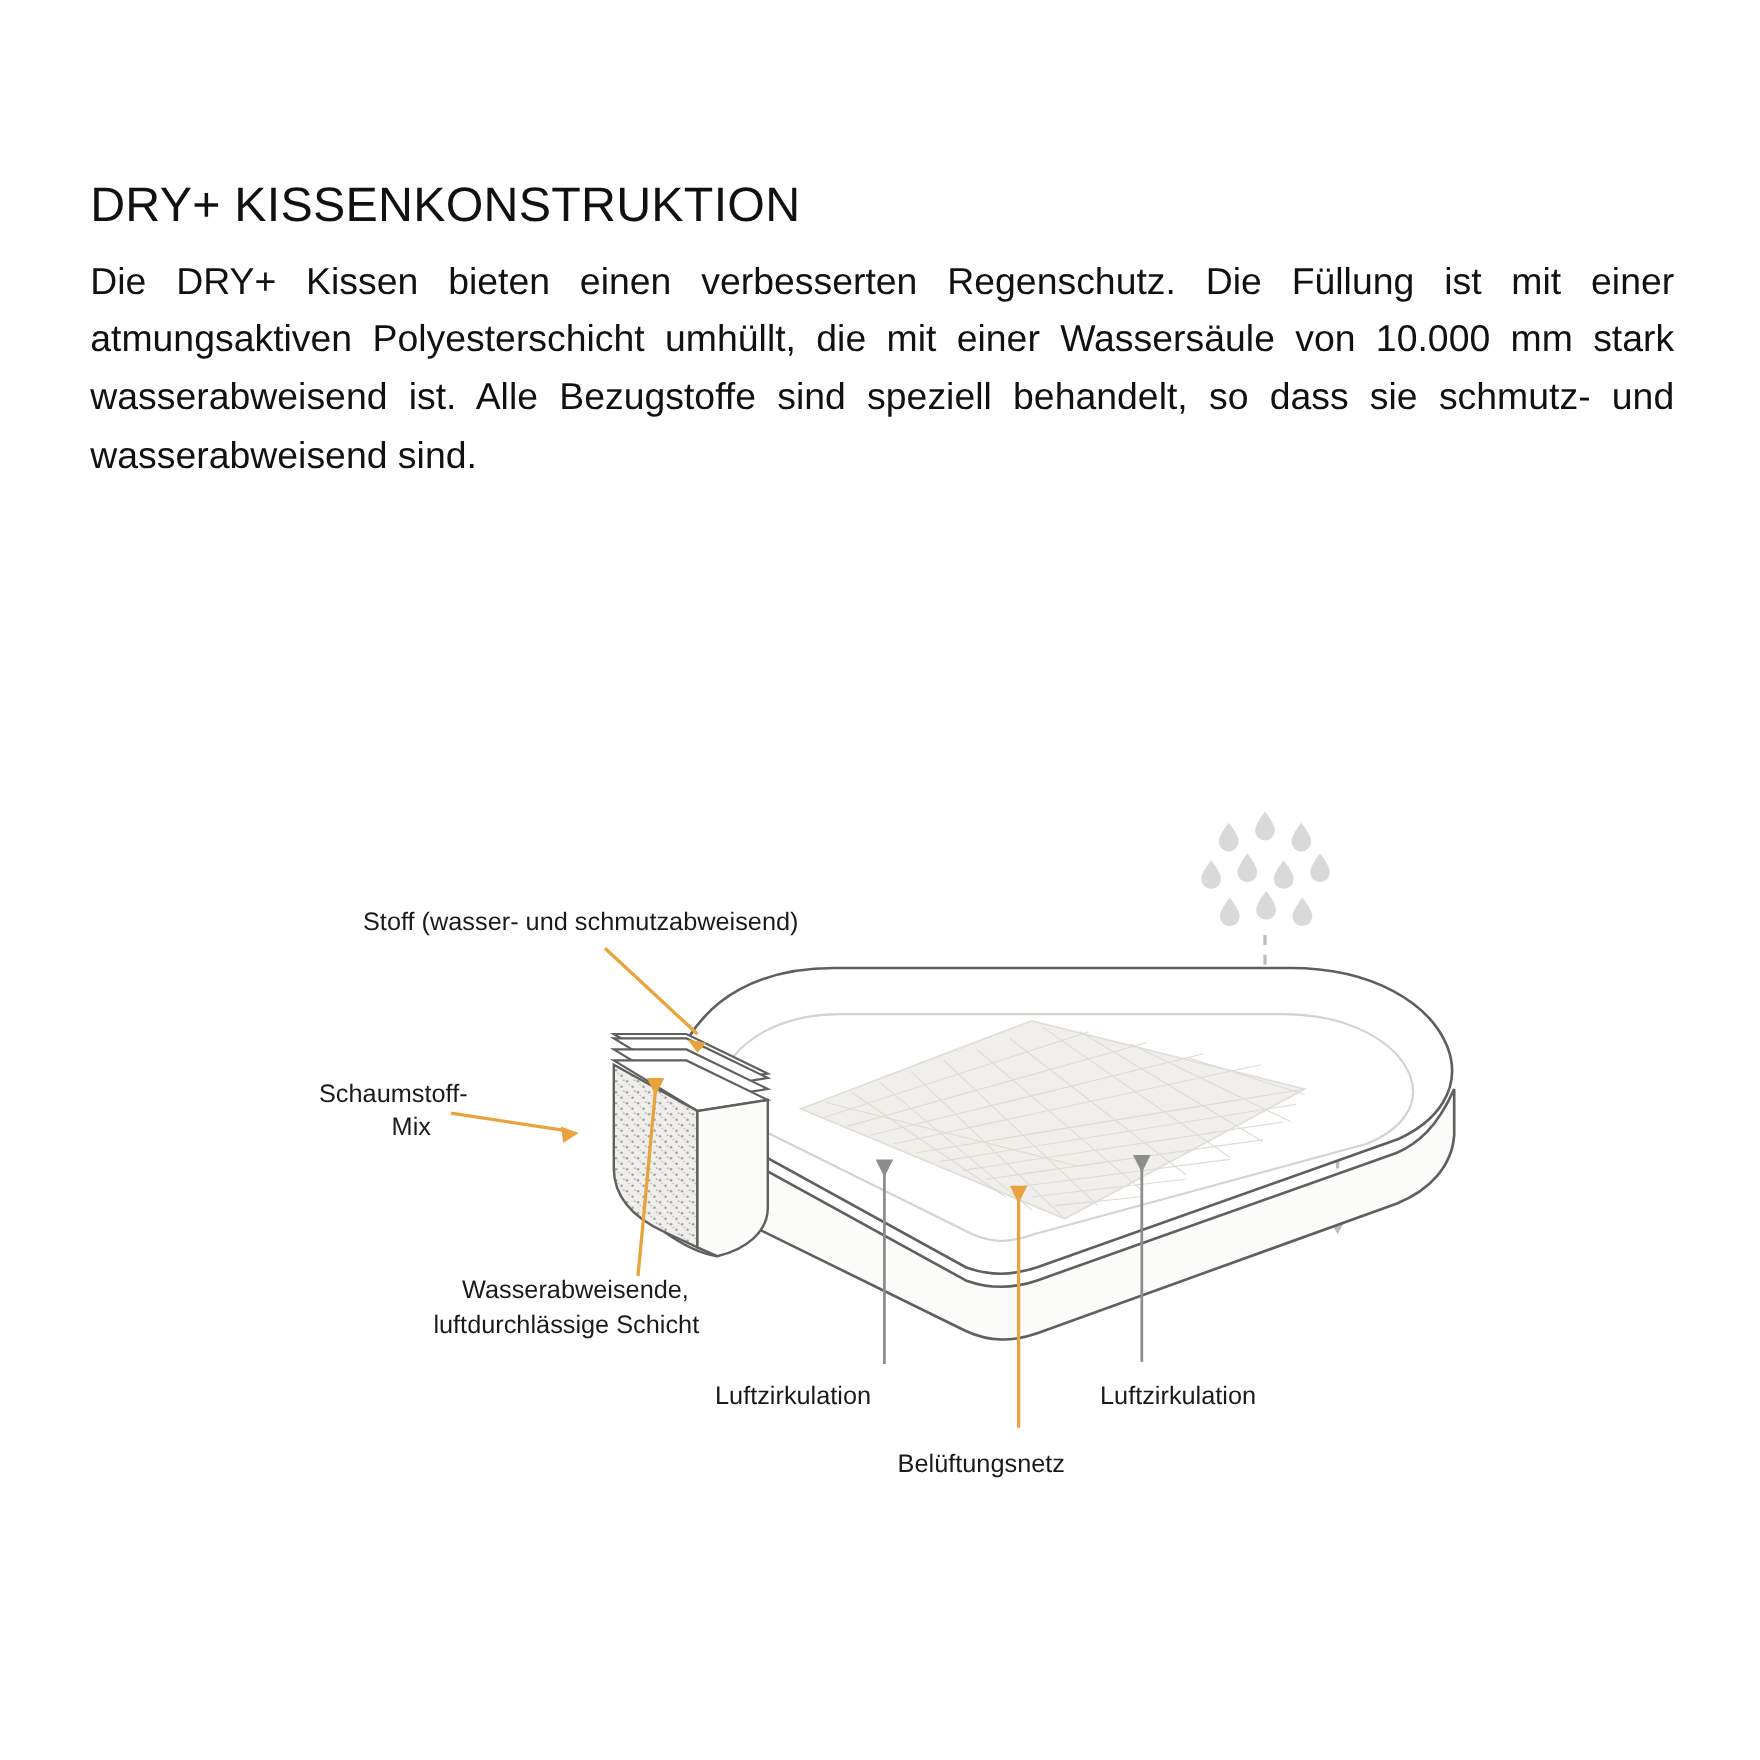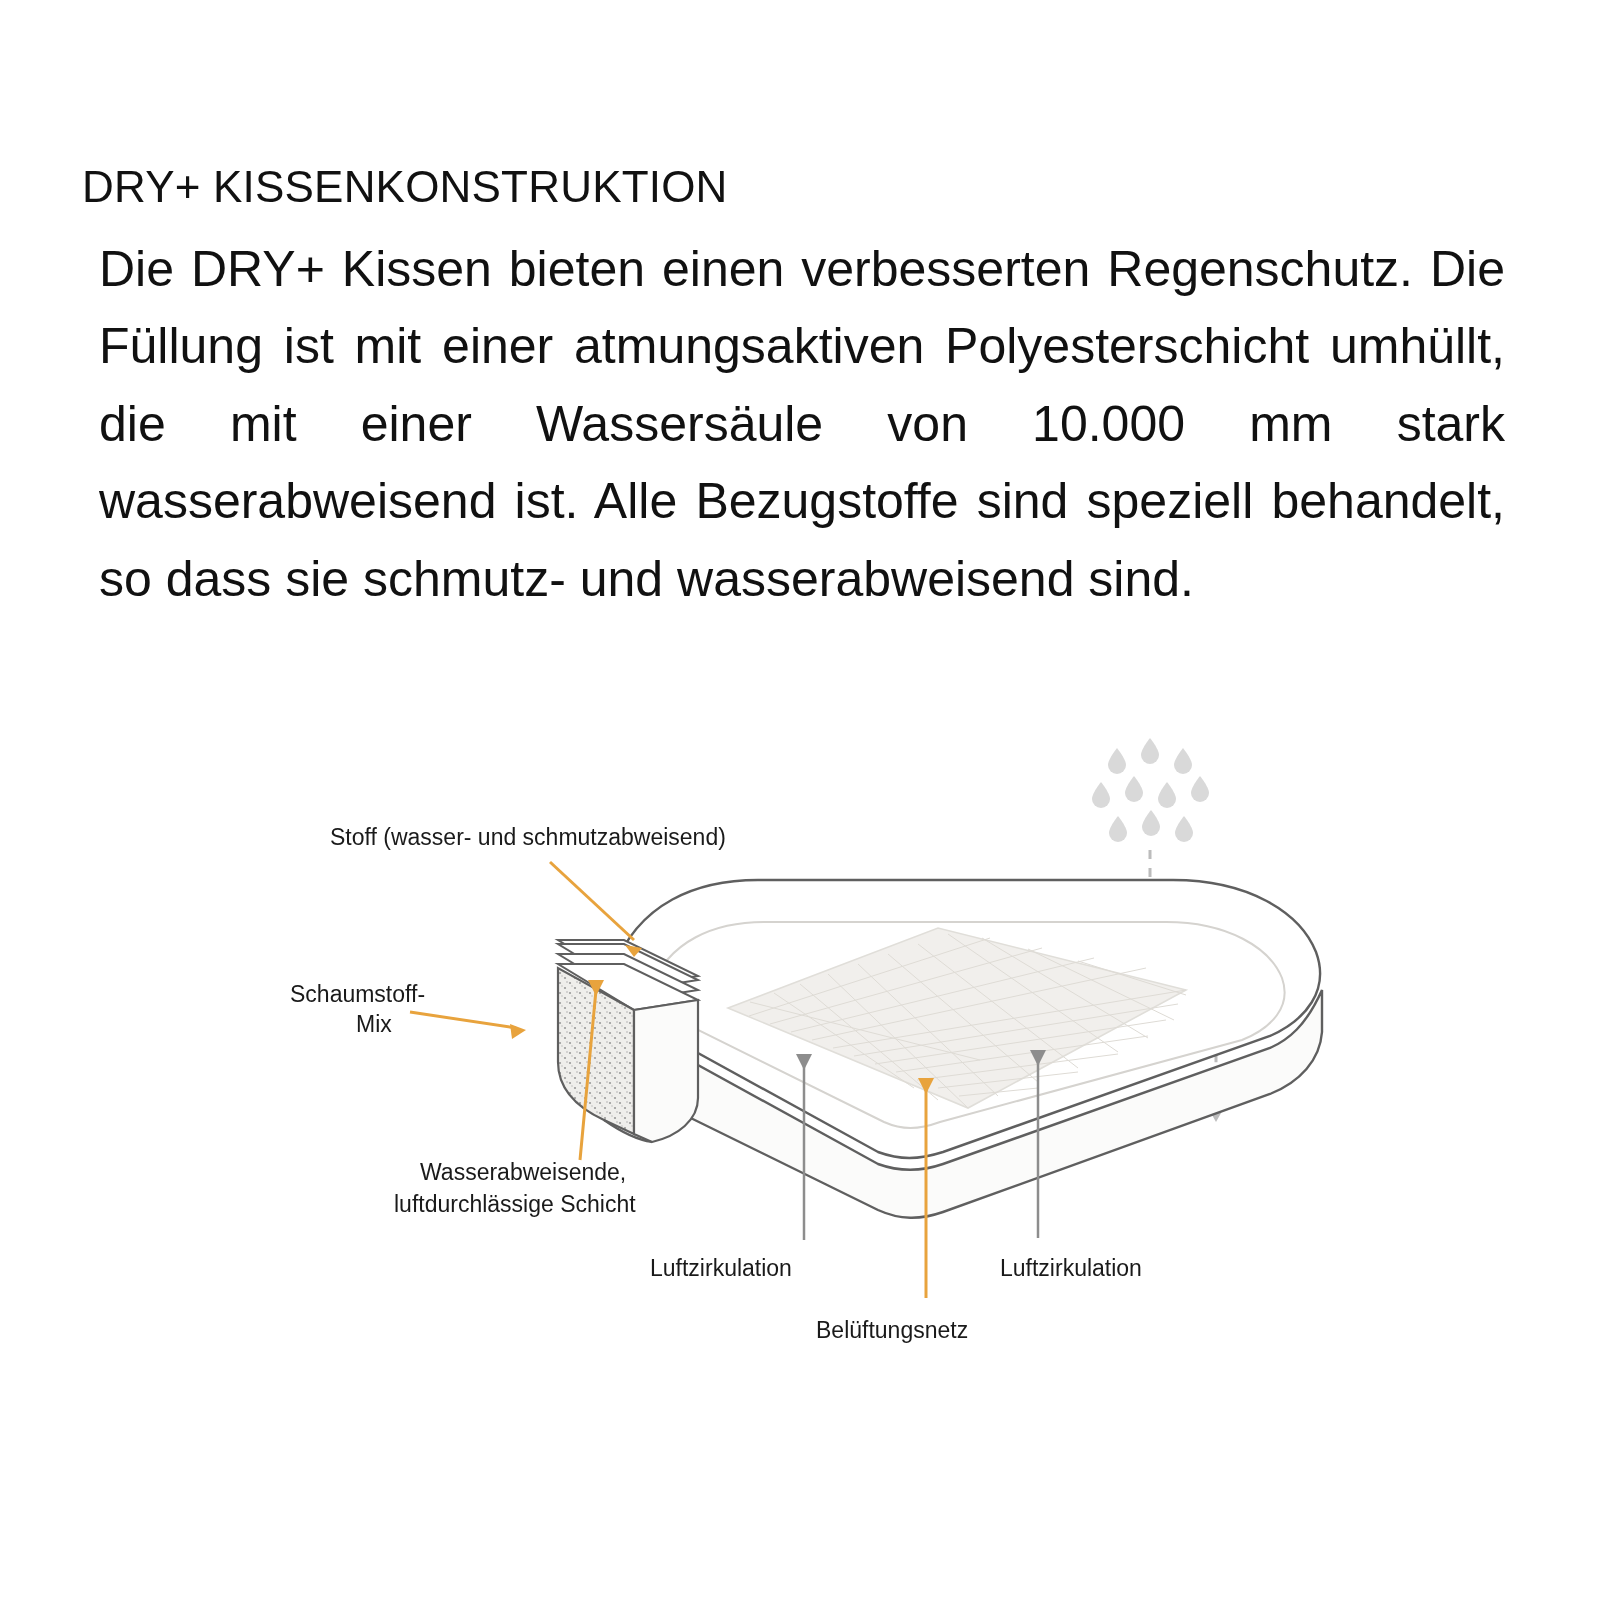--- a/index.html
+++ b/index.html
@@ -31,24 +31,24 @@
   }
   .headline {
     font-size: 44px;
     line-height: 1.22;
     font-weight: 400;
     letter-spacing: 0.2px;
     margin: 0 0 16px 0;
     color: #111111;
   }
   .body-copy {
-    font-size: 50px;
+    font-size: 34px;
     line-height: 1.55;
     font-weight: 400;
-    margin: 17px;
+    margin: 0;
     color: #111111;
     text-align: justify;
     text-justify: inter-word;
   }
 
   
   .diagram {
     position: absolute;
     left: 0;
     top: 690px;

